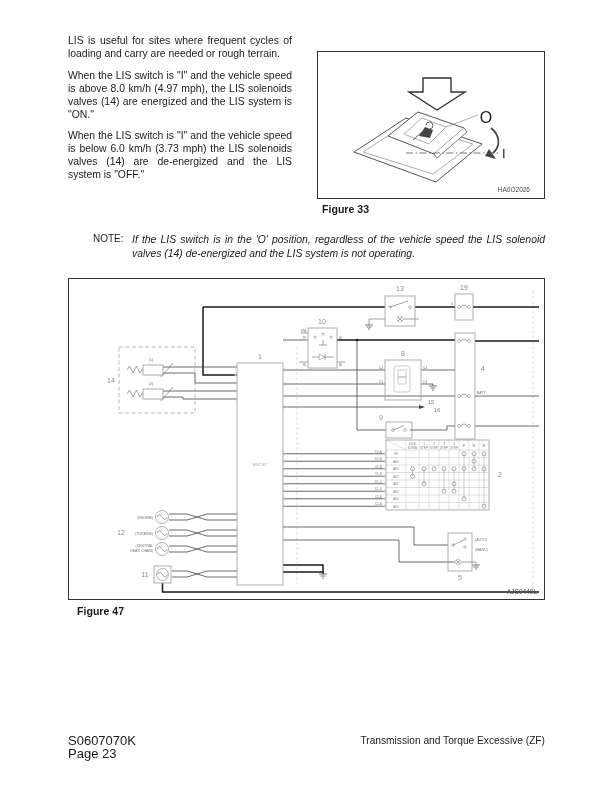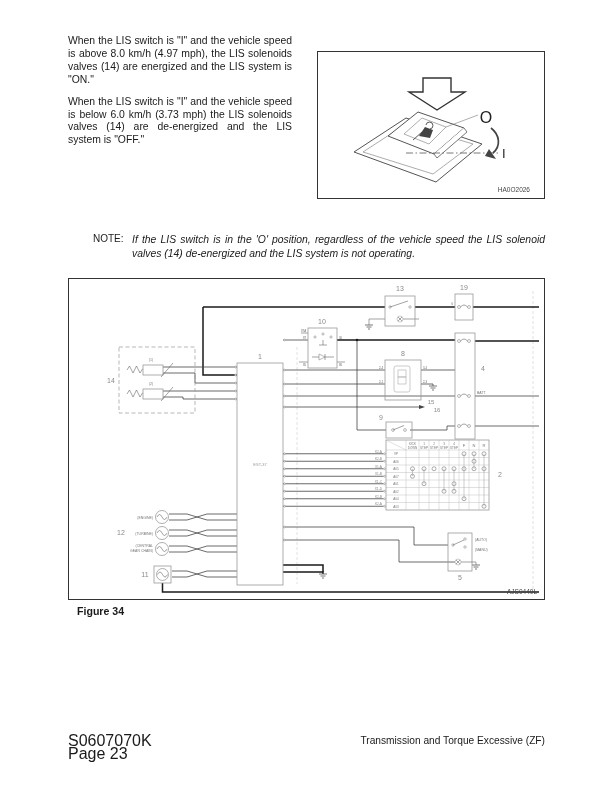--- a/index.html
+++ b/index.html
@@ -10,21 +10,21 @@
   .para{font-size:10.4px;line-height:12.9px;text-align:justify;margin-bottom:9px}
   .fig33{position:absolute;left:317px;top:51px;width:228px}
   .figbox{border:1px solid #333;background:#fff}
   .figcap{font-weight:bold;font-size:10.6px;margin-top:4px}
   .fig33 .figcap{margin-left:5px}
   .note{position:absolute;left:93px;top:233px;width:452px;display:flex}
   .note-label{font-weight:normal;font-size:10px;width:39px;flex:none}
   .note-text{font-style:italic;font-size:10.4px;line-height:14px;text-align:justify;flex:1}
   .fig34{position:absolute;left:68px;top:278px;width:477px}
   .fig34 .figcap{margin-left:9px;margin-top:5px}
-  .footer-left{position:absolute;left:68px;top:735px;font-size:16px;line-height:12.6px}
+  .footer-left{position:absolute;left:68px;top:735px;font-size:13px;line-height:12.6px}
   .footer-right{position:absolute;right:67px;top:735px;font-size:10.2px}
   svg{display:block}
   svg text{font-family:"Liberation Sans",sans-serif}
   
   .w1{stroke:#1a1a1a;stroke-width:1.5;fill:none}
   .w2{stroke:#444;stroke-width:0.8;fill:none}
   .w3{stroke:#666;stroke-width:0.6;fill:none}
   .cb{stroke:#999;stroke-width:0.8;fill:none}
   .cb2{stroke:#aaa;stroke-width:0.6;fill:none}
   .dash{stroke:#999;stroke-width:0.7;fill:none;stroke-dasharray:4 2.5}
@@ -45,20 +45,21 @@
   .mkl{stroke:#999;stroke-width:0.5}
   .code{fill:#444;font-size:6.5px;text-anchor:end}
   .ecu{fill:#999;font-size:4px;text-anchor:middle}
 </style>
 </head>
 <body>
 
 <div>
 
   <div class="col-left">
+    <p class="para">LIS is useful for sites where frequent cycles of loading and carry are needed or rough terrain.</p>
     <p class="para">When the LIS switch is "I" and the vehicle speed is above 8.0 km/h (4.97 mph), the LIS solenoids valves (14) are energized and the LIS system is "ON."</p>
     <p class="para">When the LIS switch is "I" and the vehicle speed is below 6.0 km/h (3.73 mph) the LIS solenoids valves (14) are de-energized and the LIS system is "OFF."</p>
   </div>
 
   <div class="fig33">
     <div class="figbox">
       <svg width="226" height="146" viewBox="0 0 226 146">
         <g>
           <polygon points="105,26 133,26 133,40 147,40 119,58 91,40 105,40" fill="#fff" stroke="#333" stroke-width="1.4"></polygon>
         </g>
@@ -77,20 +78,21 @@
         </g>
         <text x="168" y="71" font-size="16" fill="#222" text-anchor="middle">O</text>
         <g>
           <path d="M173,76 C182,83 183,94 175,101" stroke="#444" stroke-width="1.7" fill="none"></path>
           <polygon points="171,97 178,107 167,104" fill="#444"></polygon>
         </g>
         <text x="184" y="106" font-size="13" fill="#222">I</text>
         <text x="212" y="140" class="code">HA0O2026</text>
       </svg>
     </div>
+    <div class="figcap">Figure 33</div>
   </div>
 
   <div class="note">
     <span class="note-label">NOTE:</span>
     <span class="note-text">If the LIS switch is in the 'O' position, regardless of the vehicle speed the LIS solenoid valves (14) de-energized and the LIS system is not operating.</span>
   </div>
 
   <div class="fig34">
     <div class="figbox">
       <svg width="475" height="320" viewBox="0 0 475 320">
@@ -388,21 +390,21 @@
           <text x="406" y="262" class="lblS">(AUTO)</text>
           <text x="406" y="272" class="lblS">(MANU)</text>
           <circle cx="389" cy="283" r="3" class="cb2"></circle>
           <path d="M387,281 l4,4 M387,285 l4,-4" class="w3"></path>
           <path d="M392,283 H407 V286" class="w3"></path>
         </g>
 
         <text x="468" y="315" class="code">AJS0440L</text>
       </svg>
     </div>
-    <div class="figcap">Figure 34</div>
+    <div class="figcap">Figure 47</div>
   </div>
 
   <div class="footer-left">
     <div>S0607070K</div>
     <div>Page 23</div>
   </div>
   <div class="footer-right">Transmission and Torque Excessive (ZF)</div>
 
 </div>
 

